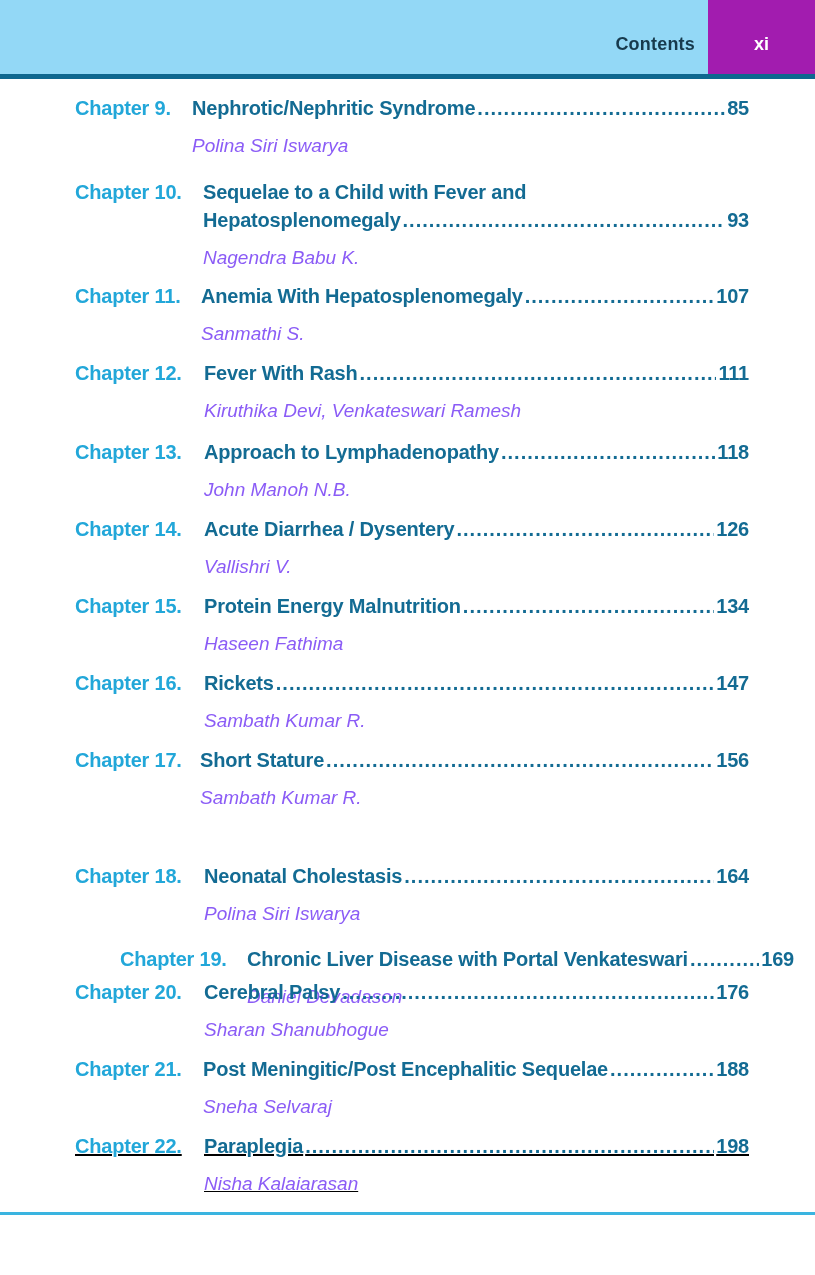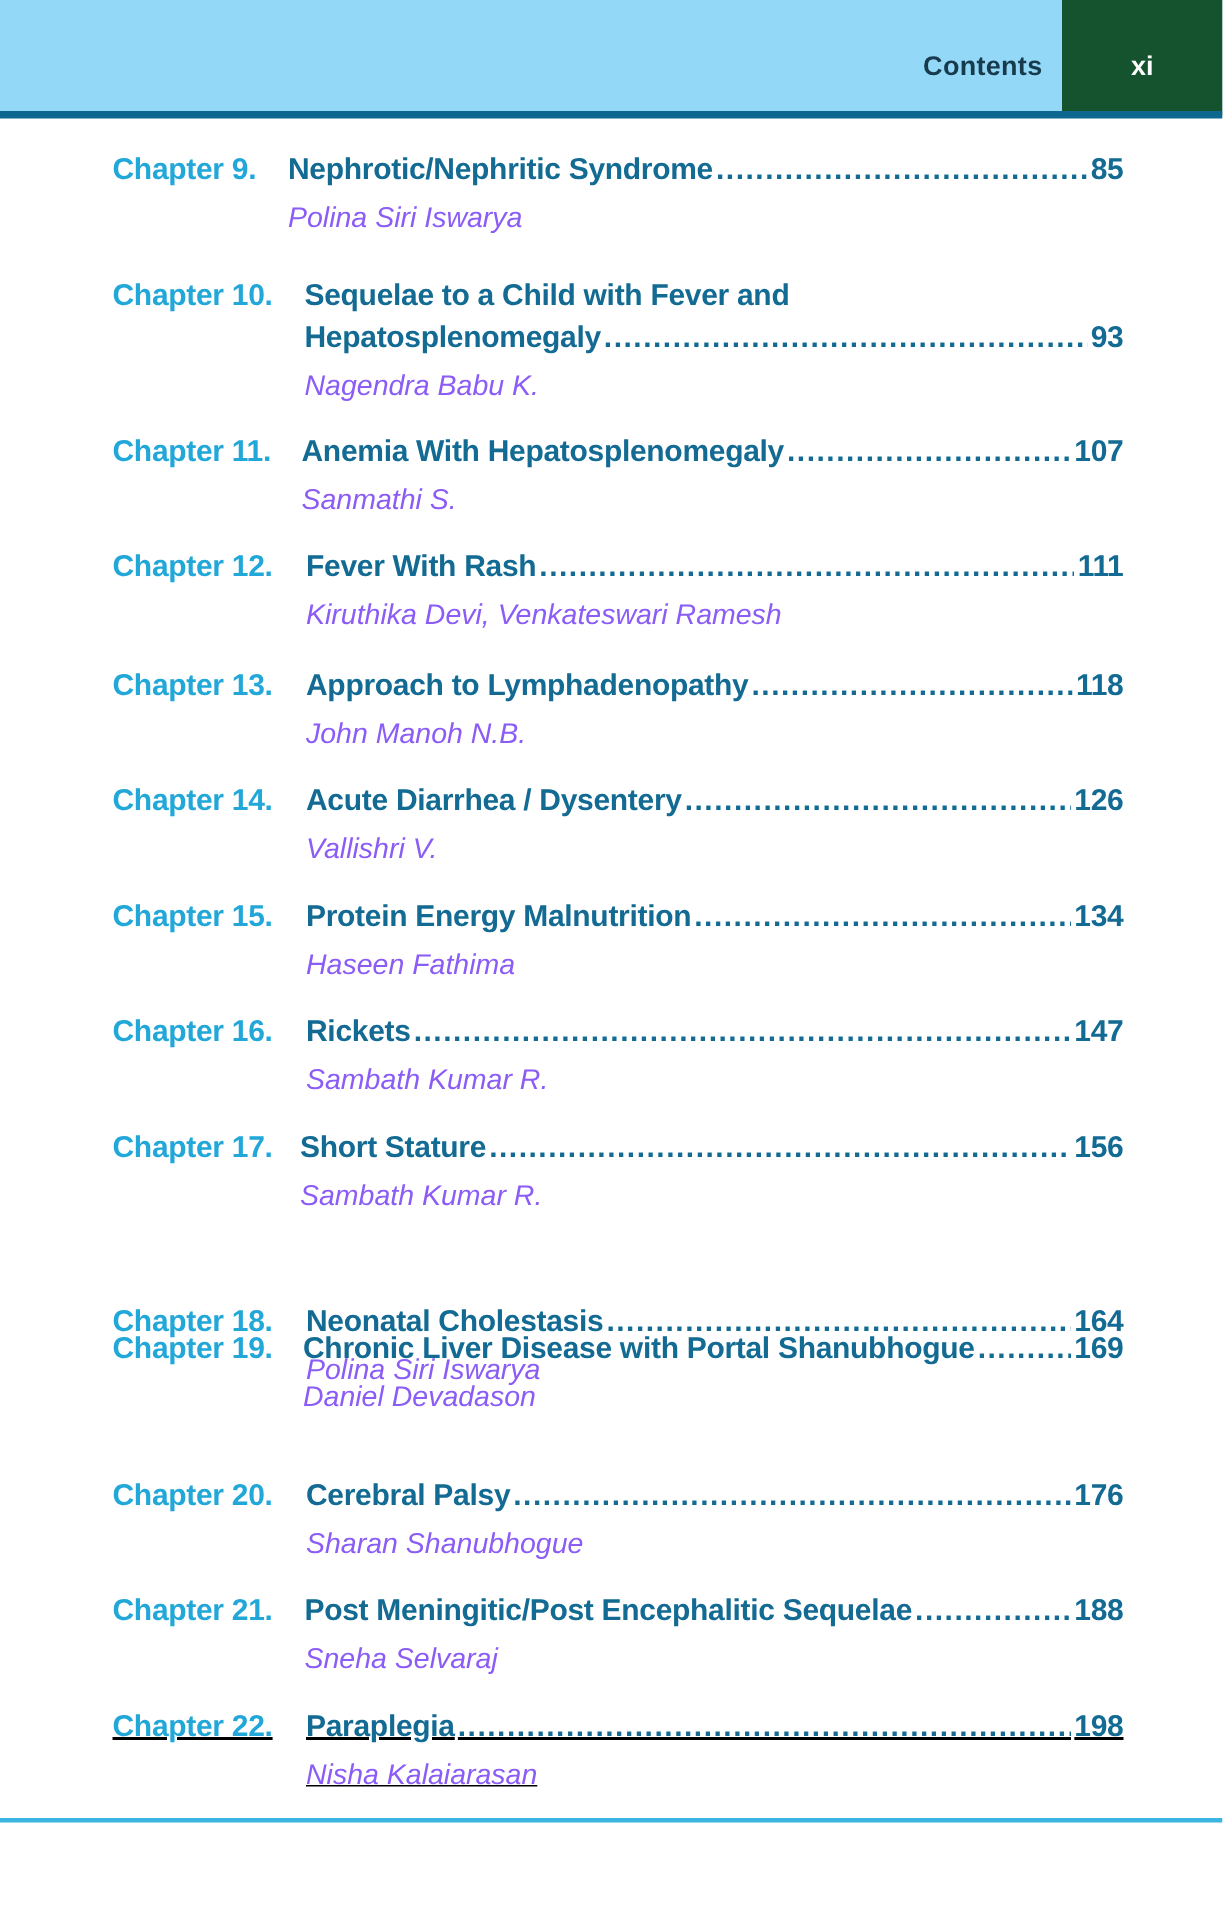--- a/index.html
+++ b/index.html
@@ -12,29 +12,29 @@
       background: #93d8f6;
     }
     .header-rule {
       position: absolute; left: 0; top: 74px; width: 815px; height: 5px; background: #0e678f;
     }
     .header-title {
       position: absolute; right: 120px; top: 34px;
       font-size: 18px; font-weight: bold; color: #173a4d; letter-spacing: 0.2px;
     }
     .page-box {
-      position: absolute; left: 708px; top: 0; width: 107px; height: 77px; background: #14532d;
+      position: absolute; left: 708px; top: 0; width: 107px; height: 77px; background: #a21caf;
     }
     .page-num {
       position: absolute; left: 0; right: 0; top: 34px; text-align: center;
       font-size: 18px; font-weight: bold; color: #ffffff;
     }
     .entry { position: absolute; left: 75px; width: 674px; }
     .line {
-      display: flex; align-items: flex-end; font-size: 20px; font-weight: bold; height: 28px;
+      display: flex; align-items: flex-start; font-size: 20px; font-weight: bold; height: 28px;
       letter-spacing: -0.2px;
     }
     .chap { color: #22a7d9; white-space: nowrap; }
     .title { color: #136b93; white-space: nowrap; }
     .dots {
       flex: 1; color: #136b93; overflow: hidden; white-space: nowrap; margin: 0 2px;
       font-weight: bold; letter-spacing: 1px;
     }
     .dots::before {
       content: "........................................................................................................................................";
@@ -145,24 +145,24 @@
     </div>
     <div class="entry" style="top: 827px; margin-top: 38px;">
       <div class="line">
       <span class="chap" style="width:129px;display:inline-block;flex:none">Chapter 18.</span>
       <span class="title">Neonatal Cholestasis</span>
       <span class="dots"></span>
       <span class="pg">164</span>
     </div>
       <div class="author" style="padding-left:129px">Polina Siri Iswarya</div>
     </div>
-    <div class="entry" style="top: 883px;">
+    <div class="entry" style="top: 948px; margin-left: 45px;">
       <div class="line">
       <span class="chap" style="width:127px;display:inline-block;flex:none">Chapter 19.</span>
-      <span class="title">Chronic Liver Disease with Portal Shanubhogue</span>
+      <span class="title">Chronic Liver Disease with Portal Venkateswari</span>
       <span class="dots"></span>
       <span class="pg">169</span>
     </div>
       <div class="author" style="padding-left:127px">Daniel Devadason</div>
     </div>
     <div class="entry" style="top: 981px;">
       <div class="line">
       <span class="chap" style="width:129px;display:inline-block;flex:none">Chapter 20.</span>
       <span class="title">Cerebral Palsy</span>
       <span class="dots"></span>

